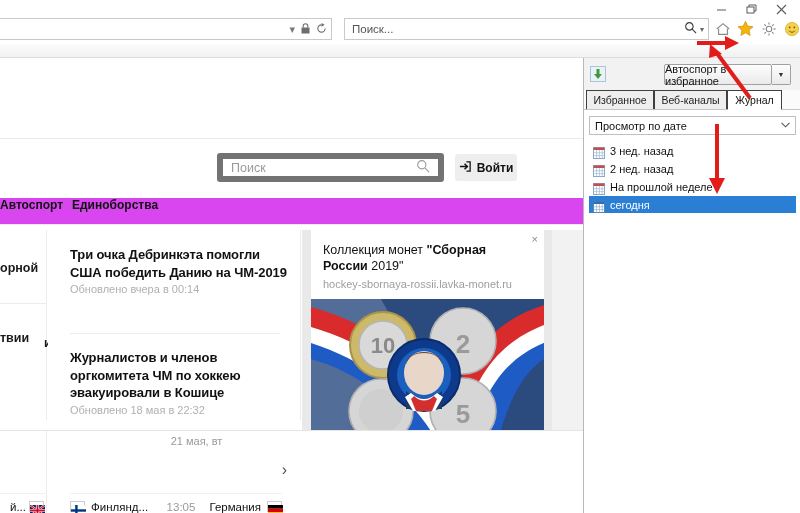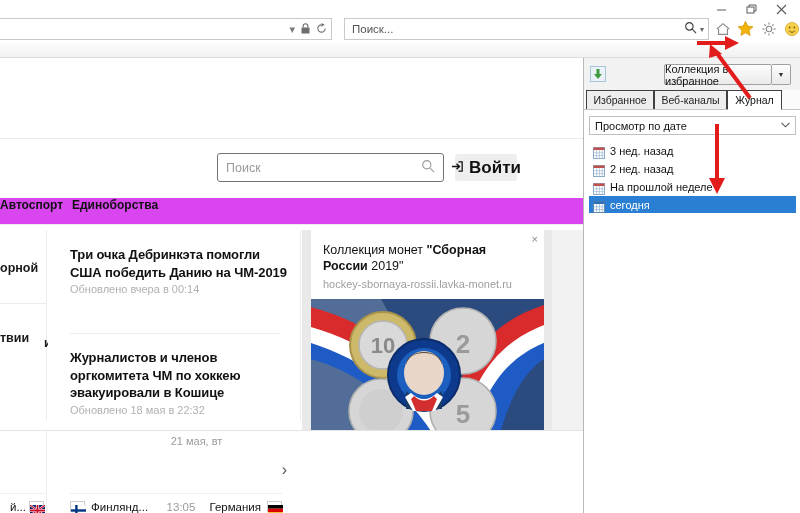--- a/index.html
+++ b/index.html
@@ -47,29 +47,29 @@
     position:absolute; left:0; top:44px; width:800px; height:14px;
     background:linear-gradient(#fbfbfb,#f1f1f1); border-bottom:1px solid #dcdcdc;
   }
 
   
   .viewport { position:absolute; left:0; top:58px; width:800px; height:455px; background:#fff; overflow:hidden; }
 
   .page-header { position:absolute; left:0; top:0; width:583px; height:80px; background:#fff; }
   .psearch {
     position:absolute; left:217px; top:95px; width:227px; height:29px;
-    border:1px solid #737373; border-radius:3px; background:#fff;
+    border:6px solid #737373; border-radius:3px; background:#fff;
     display:flex; align-items:center; padding:0 8px;
   }
   .psearch .ph { flex:1; color:#9a9a9a; font-size:12.5px; }
   .psearch .mag { color:#8d8d8d; font-size:13px; }
   .loginbtn {
     position:absolute; left:455px; top:96px; width:62px; height:27px;
     background:#eeeeee; border-radius:3px; display:flex; align-items:center;
-    justify-content:center; gap:5px; color:#111; font-size:17px; font-weight:bold;
+    justify-content:center; gap:5px; color:#111; font-size:12px; font-weight:bold;
   }
   .loginbtn .ic { font-size:12px; }
 
   .navrow { position:absolute; left:0; top:140px; width:583px; height:26px; background:#d946ef;text-align:right; }
   .navrow .ni { position:absolute; top:0; font-size:12px; font-weight:bold; color:#111; white-space:nowrap; }
   .navsep2 { position:absolute; left:0; top:166px; width:583px; height:1px; background:#ededed; }
 
   
   .col-left { position:absolute; left:0; top:172px; width:47px; height:190px; background:#fff; border-right:1px solid #ececec; }
   .cut { position:absolute; left:0; font-size:12.5px; font-weight:bold; color:#1a1a1a; line-height:17px; white-space:nowrap; }
@@ -399,21 +399,21 @@
   </div>
 
   <div class="fav">
 
     <div class="favtop">
       <div class="pinicon">
         <svg width="12" height="12" viewBox="0 0 12 12">
           <polygon points="6,11 2,6 4.5,6 4.5,1 7.5,1 7.5,6 10,6" fill="#3f9b3f"></polygon>
         </svg>
       </div>
-      <div class="addfav">Коллекция в избранное</div>
+      <div class="addfav">Автоспорт в избранное</div>
       <div class="addfavdrop">▼</div>
     </div>
 
     <div class="tabs">
       <div class="tab" style="left:2px; width:68px;">Избранное</div>
       <div class="tab" style="left:70px; width:73px;">Веб-каналы</div>
       <div class="tab active" style="left:143px; width:55px;">Журнал</div>
     </div>
     <div class="tabunderline"></div>
 

